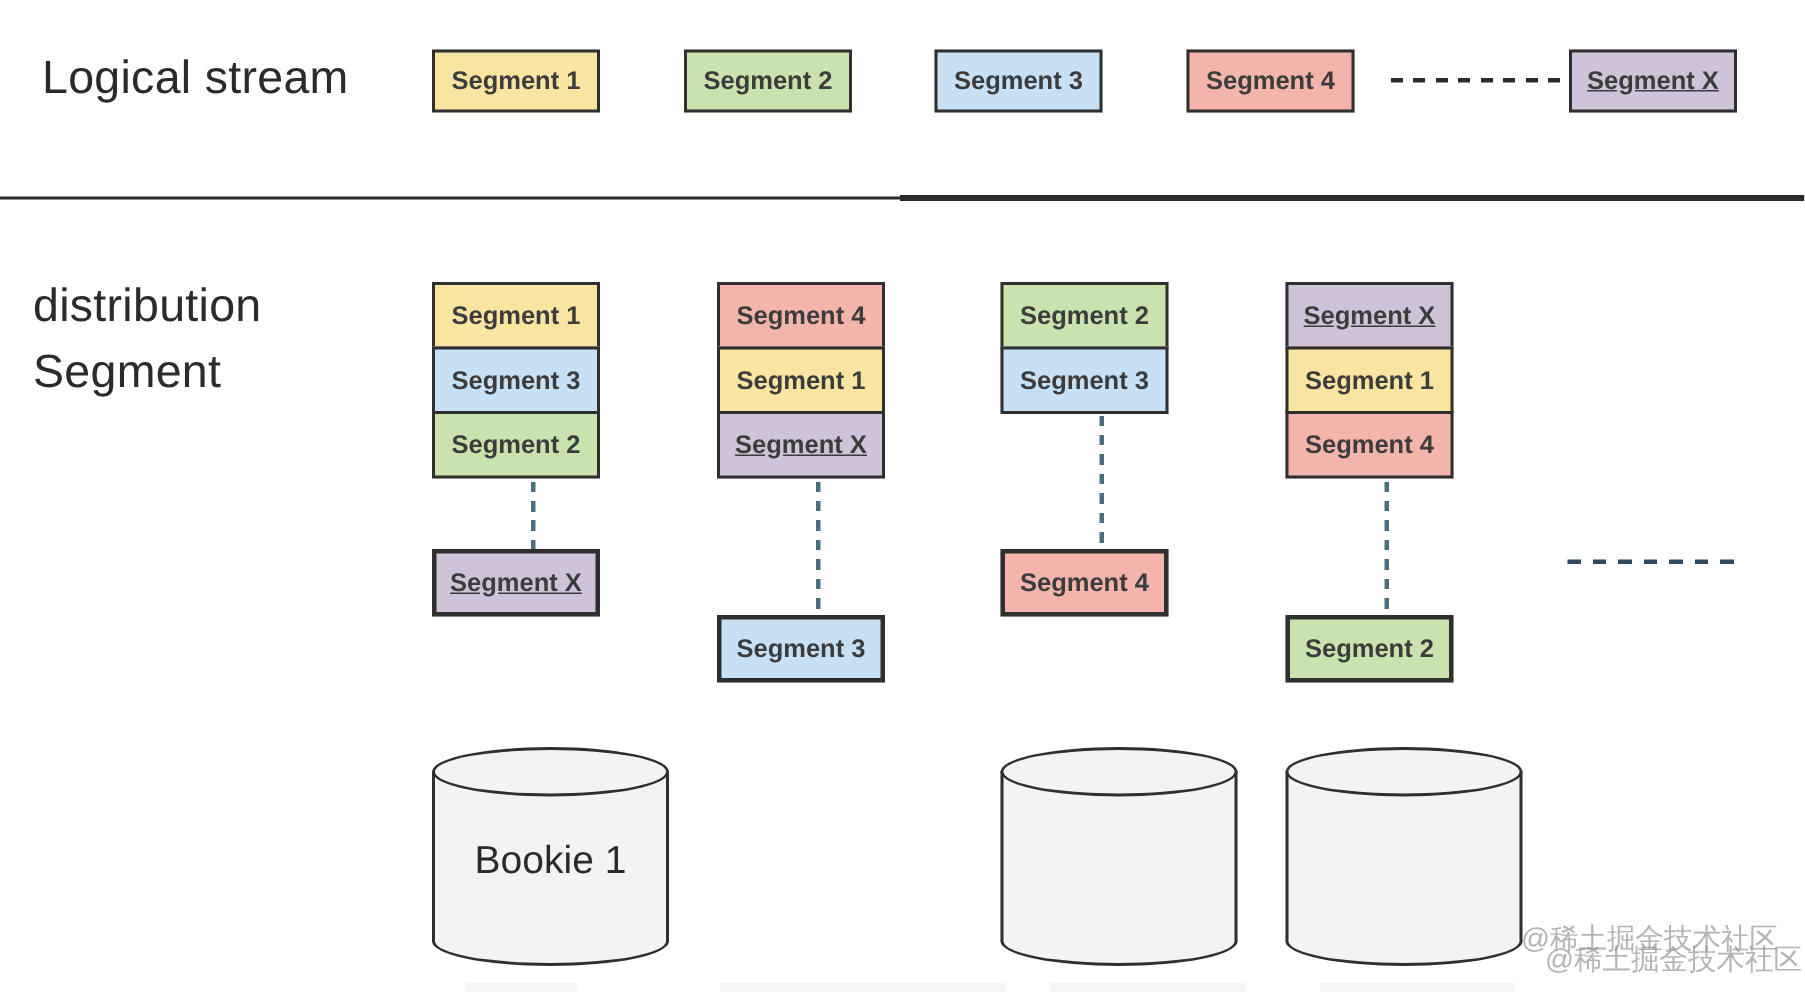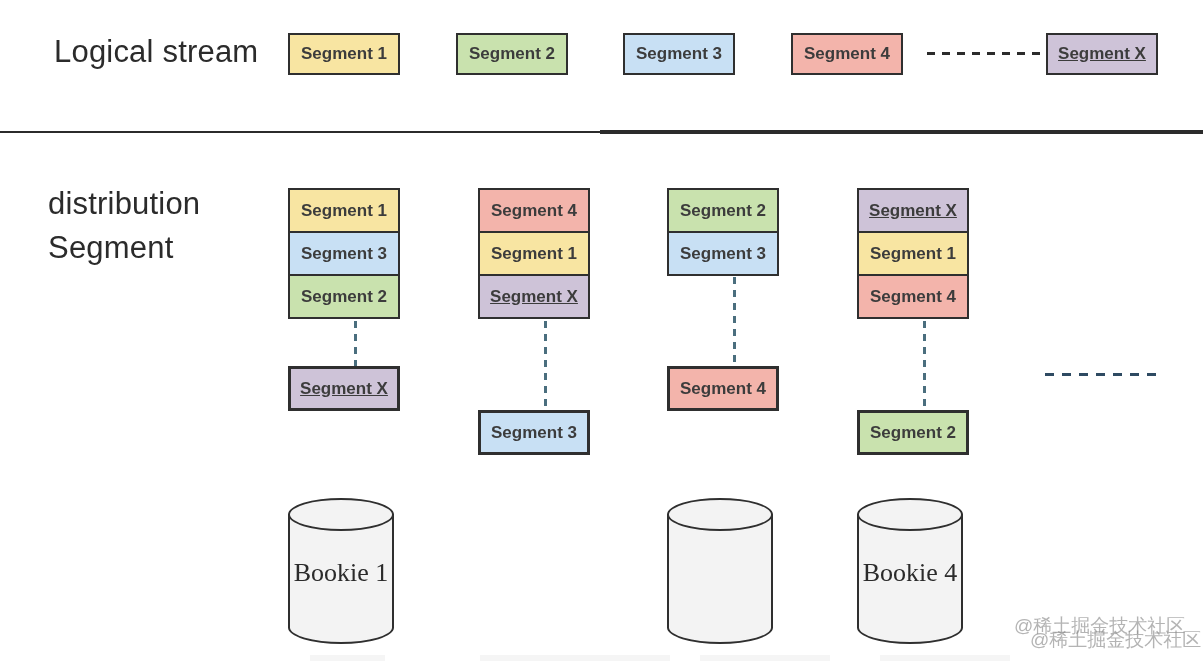--- a/index.html
+++ b/index.html
@@ -1,21 +1,21 @@
 <!DOCTYPE html>
 <html style="--yellow: #f8e5a2; --green: #c9e2ae; --blue: #c8e0f4; --red: #f3b4ab; --purple: #cec3d8; --border: #2f2f2f; --text: #3c3c3c; --dash-gray: #4a6e7e; --dash-navy: #2e4a62; --cylinder-fill: #f3f3f3;"><head>
 <meta charset="utf-8">
 <style>
   * { margin:0; padding:0; box-sizing:border-box; }
   html,body { background:#ffffff; }
   body { font-family:"Liberation Sans","DejaVu Sans",sans-serif; }
   .canvas {
     position:relative; width:1203px; height:662px; background:#ffffff; overflow:hidden;
   }
-  .heading { position:absolute; color:#2b2b2b; font-size:31px; font-weight:500; letter-spacing:0.2px;margin-left:26px; }
+  .heading { position:absolute; color:#2b2b2b; font-size:31px; font-weight:500; letter-spacing:0.2px; }
   .logical { left:28px; top:34px; }
   .dist { left:22px; top:182px; line-height:44px; }
 
   
   .seg {
     position:absolute; width:112px; height:42px;
     border:2px solid var(--border,#2f2f2f);
     display:flex; align-items:center; justify-content:center;
     font-size:17px; font-weight:600; color:var(--text,#3c3c3c);
   }
@@ -58,21 +58,21 @@
   .dv3 { left:733px; top:277px; height:89px; }
   .dv4 { left:923px; top:321px; height:89px; }
 
   .seg.lower { height:45px; border-width:3px; }
   .lb1 { left:288px; top:366px; }
   .lb2 { left:478px; top:410px; }
   .lb3 { left:667px; top:366px; }
   .lb4 { left:857px; top:410px; }
 
   
-  .cyl { position:absolute; top:498px; width:106px; height:146px;font-family:Liberation Serif, serif; }
+  .cyl { position:absolute; top:498px; width:158px; height:146px; }
   .c1 { left:288px; } .c2 { left:478px; } .c3 { left:667px; } .c4 { left:857px; }
   .cyl-top {
     position:absolute; left:0; right:0; top:0; height:33px; border-radius:50%;
     border:2.5px solid var(--border,#2f2f2f); background:var(--cylinder-fill,#f3f3f3); z-index:3;
   }
   .cyl-bottom {
     position:absolute; left:0; right:0; bottom:0; height:33px; border-radius:50%;
     border:2.5px solid var(--border,#2f2f2f); background:var(--cylinder-fill,#f3f3f3); z-index:1;
   }
   .cyl-body {
@@ -161,21 +161,20 @@
   </div>
   <div class="cyl c3">
     <div class="cyl-bottom"></div>
     <div class="cyl-body"></div>
     <div class="cyl-top"></div>
   </div>
   <div class="cyl c4">
     <div class="cyl-bottom"></div>
     <div class="cyl-body"></div>
     <div class="cyl-top"></div>
-    <div class="cyl-label">Bookie 4</div>
   </div>
 
   <div class="strip s1"></div>
   <div class="strip s2"></div>
   <div class="strip s3"></div>
   <div class="strip s4"></div>
 
   <div class="wm wm1">@稀土掘金技术社区</div>
   <div class="wm wm2">@稀土掘金技术社区</div>
 

